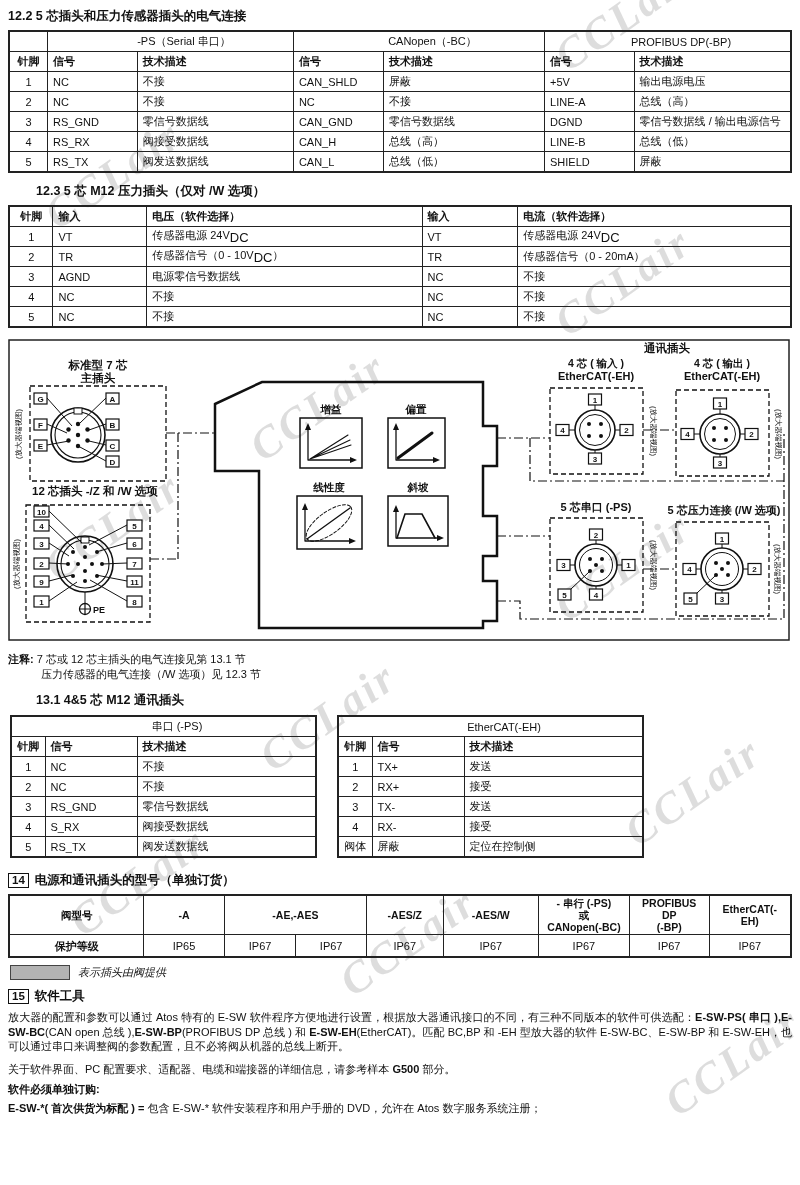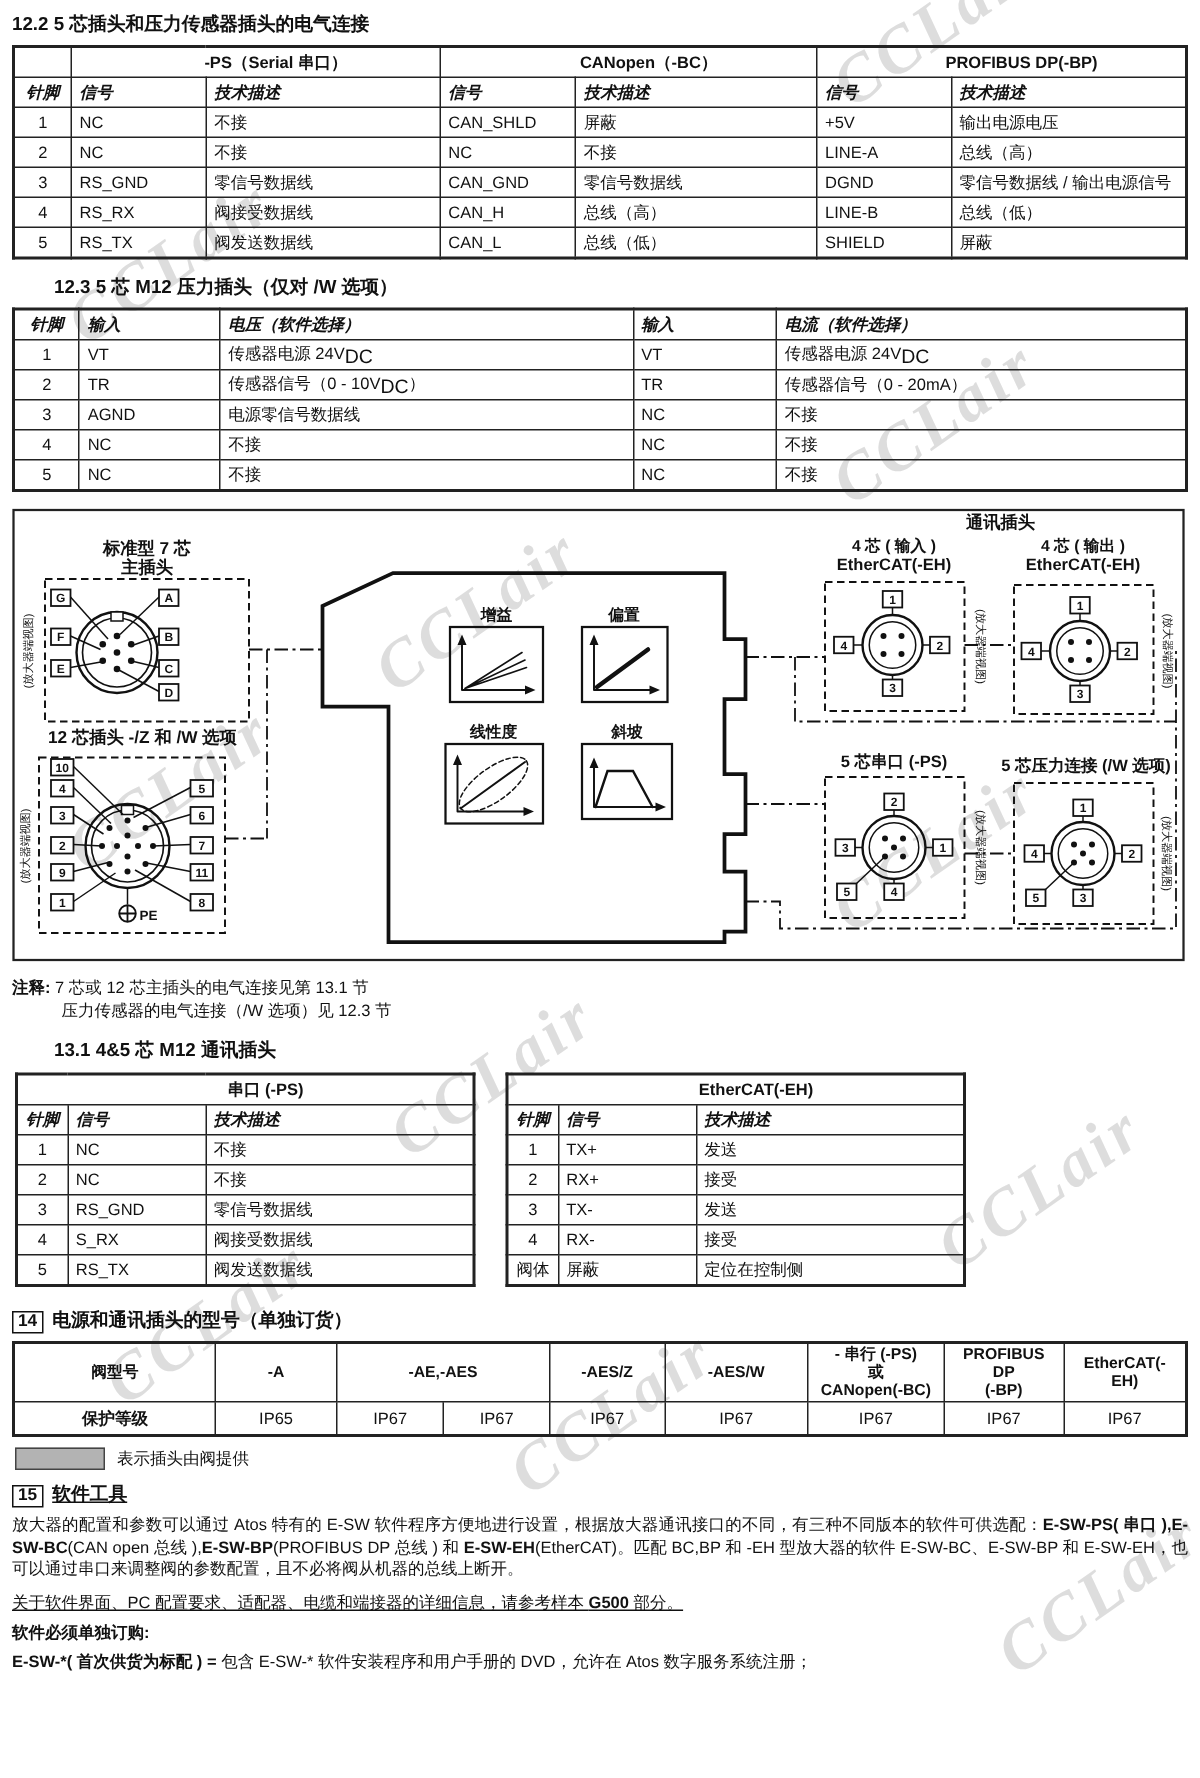--- a/index.html
+++ b/index.html
@@ -12,36 +12,36 @@
       z-index:0;white-space:nowrap;}
   .content{position:relative;z-index:1;}
   .hd{font-weight:bold;font-size:12.5px;margin:0 0 5px 0;}
   .hbox{display:inline-block;border:1.5px solid #111;padding:0 3px;margin-right:6px;
         font-size:11.5px;line-height:13px;}
   table{border-collapse:collapse;table-layout:fixed;border:2px solid #222;background:transparent;}
   td{border:1px solid #222;padding:1px 5px;font-size:11px;height:17px;overflow:hidden;
      white-space:nowrap;vertical-align:middle;}
   .pintab td{text-align:left;}
   .pintab td:first-child{text-align:center;}
-  .pintab .ghead td{text-align:center;font-weight:bold;padding-left:32px;}
-  .pintab .chead td{font-weight:bold;font-style:italic;}
+  .pintab .ghead td{text-align:center;font-weight:normal;padding-left:32px;}
+  .pintab .chead td{font-weight:bold;}
   sub{font-size:13px;}
   .twocol{display:flex;gap:20px;margin-left:2px;}
   .t14v td{text-align:center;white-space:pre-line;line-height:12px;height:19px;}
   .t14v .chead td{font-weight:bold;font-size:10.5px;}
   .t14v td:first-child{font-weight:bold;}
   td.shaded{background:#aaa;}
-  .legend{display:flex;align-items:flex-start;gap:8px;margin:7px 0 0 2px;}
+  .legend{display:flex;align-items:flex-start;gap:8px;margin:7px 0 0 2px;font-style:italic;}
   .swatch{display:inline-block;width:58px;height:13px;background:#b3b3b3;border:1px solid #444;}
   .note{margin-top:8px;font-size:11px;line-height:15px;}
   .note .lbl{font-weight:bold;}
   .note .l2{margin-left:33px;}
   .para{margin:4px 0 0 0;line-height:14.5px;text-align:justify;}
   .para .b,.b{font-weight:bold;}
-  .mt6{margin-top:6px;} .mt8{margin-top:8px;text-decoration:underline;} .mt10{margin-top:10px;margin-left:28px;}
+  .mt6{margin-top:6px;} .mt8{margin-top:8px;} .mt10{margin-top:10px;margin-left:28px;}
   .mt12{margin-top:12px;} .mt14{margin-top:14px;}
   .diagram{position:relative;width:784px;height:306px;margin-top:10px;}
   svg text{font-family:"Liberation Sans","DejaVu Sans",sans-serif;fill:#111;}
   .sv-b{font-weight:bold;}
 </style>
 </head>
 <body>
 
 <div class="page">
 

